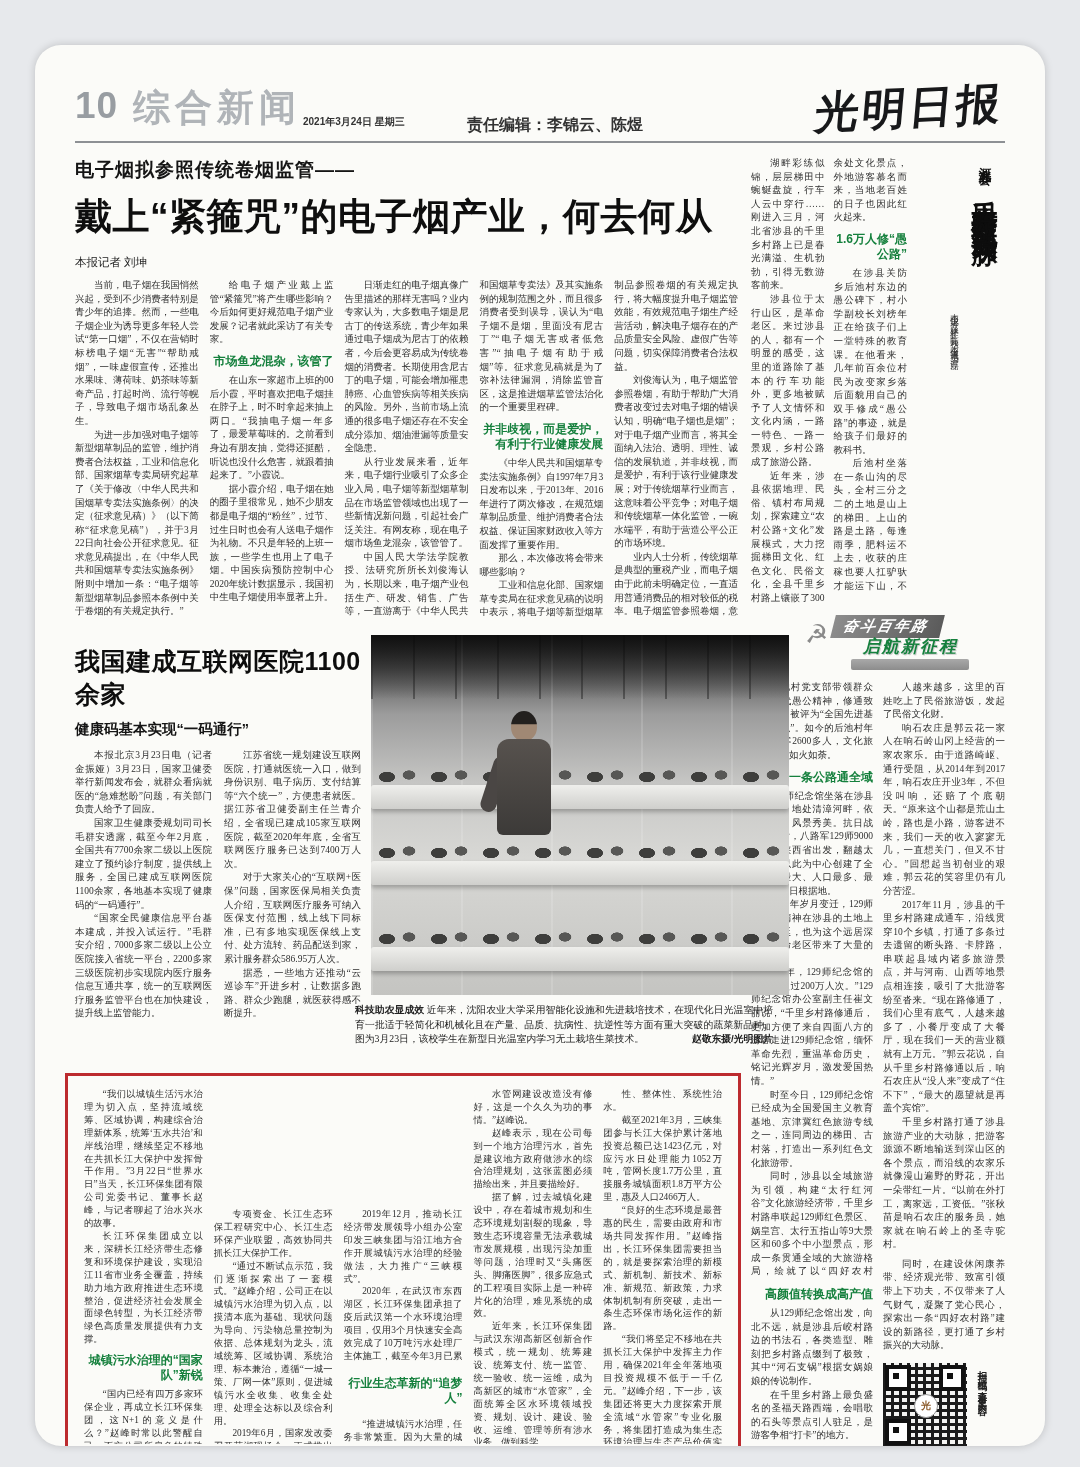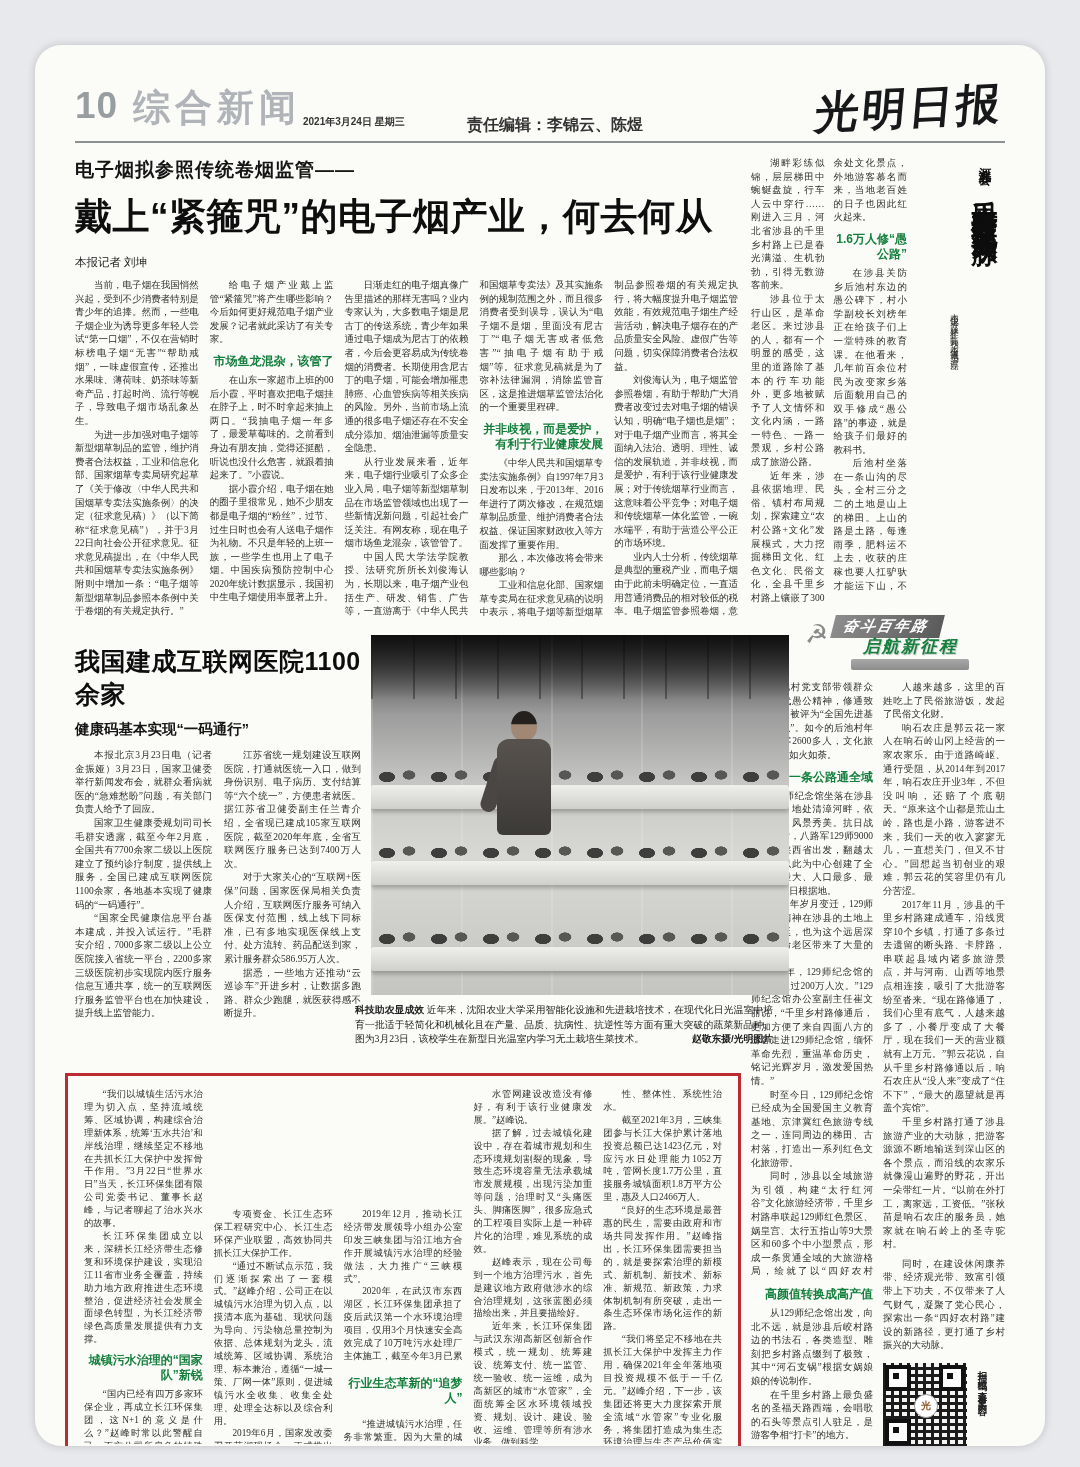--- a/index.html
+++ b/index.html
@@ -251,23 +251,23 @@
         </div>
       <div class="w-col w-c3 bodytext">
         <div class="rb-flex">
             <p class="para">2019年12月，推动长江经济带发展领导小组办公室印发三峡集团与沿江地方合作开展城镇污水治理的经验做法，大力推广“三峡模式”。</p>
             <p class="para">2020年，在武汉市东西湖区，长江环保集团承担了疫后武汉第一个水环境治理项目，仅用3个月快速安全高效完成了10万吨污水处理厂主体施工，截至今年3月已累计处理污水914.88万吨，惠及20多万人口。</p>
           </div>
         <div class="flow-sub">行业生态革新的“追梦人”</div>
         <p class="para" style="height:26px;overflow:hidden;margin:0">“推进城镇污水治理，任务非常繁重。因为大量的城镇生活污</p>
       </div>
       <div class="w-col w-c4 bodytext">
-          <p class="para">水管网建设改造没有修好，有利于该行业健康发展。”赵峰说。</p>
+          <p class="para">水管网建设改造没有修好，这是一个久久为功的事情。”赵峰说。</p>
+          <p class="para">赵峰表示，现在公司每到一个地方治理污水，首先是建议地方政府做涉水的综合治理规划，这张蓝图必须描绘出来，并且要描绘好。</p>
           <p class="para">据了解，过去城镇化建设中，存在着城市规划和生态环境规划割裂的现象，导致生态环境容量无法承载城市发展规模，出现污染加重等问题，治理时又“头痛医头、脚痛医脚”，很多应急式的工程项目实际上是一种碎片化的治理，难见系统的成效。</p>
-          <p class="para">赵峰表示，现在公司每到一个地方治理污水，首先是建议地方政府做涉水的综合治理规划，这张蓝图必须描绘出来，并且要描绘好。</p>
           <p class="para">近年来，长江环保集团与武汉东湖高新区创新合作模式，统一规划、统筹建设、统筹支付、统一监管、统一验收、统一运维，成为高新区的城市“水管家”，全面统筹全区水环境领域投资、规划、设计、建设、验收、运维、管理等所有涉水业务，做到科学</p>
         </div>
       <div class="w-col w-c5 bodytext">
           <p class="para">性、整体性、系统性治水。</p>
           <p class="para">截至2021年3月，三峡集团参与长江大保护累计落地投资总额已达1423亿元，对应污水日处理能力1052万吨，管网长度1.7万公里，直接服务城镇面积1.8万平方公里，惠及人口2466万人。</p>
           <p class="para">“良好的生态环境是最普惠的民生，需要由政府和市场共同发挥作用。”赵峰指出，长江环保集团需要担当的，就是要探索治理的新模式、新机制、新技术、新标准、新规范、新政策，力求体制机制有所突破，走出一条生态环保市场化运作的新路。</p>
           <p class="para">“我们将坚定不移地在共抓长江大保护中发挥主力作用，确保2021年全年落地项目投资规模不低于一千亿元。”赵峰介绍，下一步，该集团还将更大力度探索开展全流域“水管家”专业化服务，将集团打造成为集生态环境治理与生态产品价值实现于一体的城市“水管家”。</p>
         </div>
     </div>
   </div>

